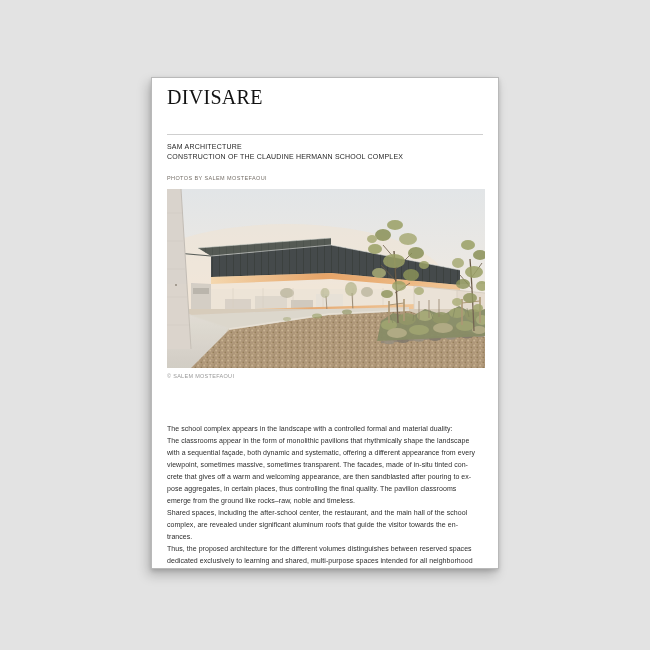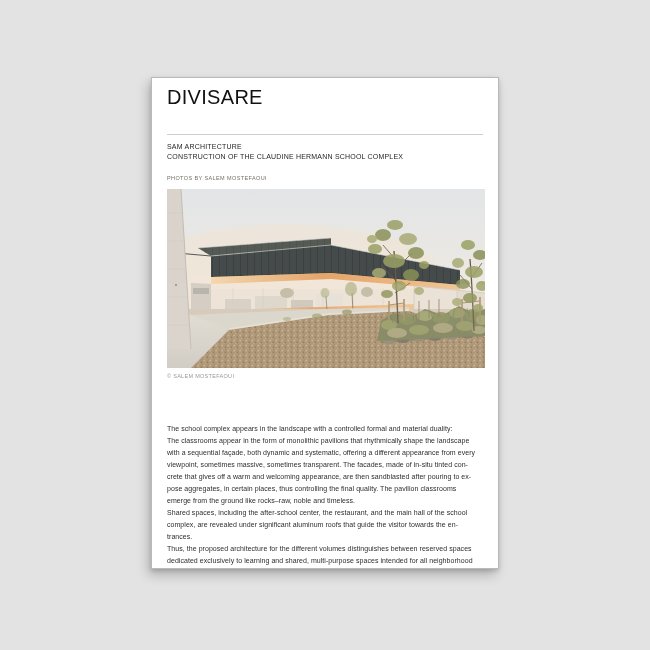--- a/index.html
+++ b/index.html
@@ -11,21 +11,21 @@
   }
   .card {
     position: absolute; left: 151px; top: 77px; width: 348px; height: 492px;
     background: #ffffff;
     border: 1px solid #b9b9b9;
     box-shadow: -3px 6px 11px rgba(0,0,0,0.22), 0 2px 4px rgba(0,0,0,0.14);
   }
   .logo {
     position: absolute; left: 15px; top: 7px;
     font-size: 20px; line-height: 24px; letter-spacing: 0.3px;
-    color: #121212; font-weight: 400;
+    color: #121212; font-weight: 400; font-family: Liberation Serif, serif;
   }
   .rule {
     position: absolute; left: 15px; right: 15px; top: 56px;
     height: 0; border-top: 1px solid #cfcfcf;
   }
   .titles {
     position: absolute; left: 15px; right: 15px; top: 64px;
     font-size: 7px; line-height: 9.6px; letter-spacing: 0.2px;
     color: #1f1f1f; white-space: nowrap;
   }

